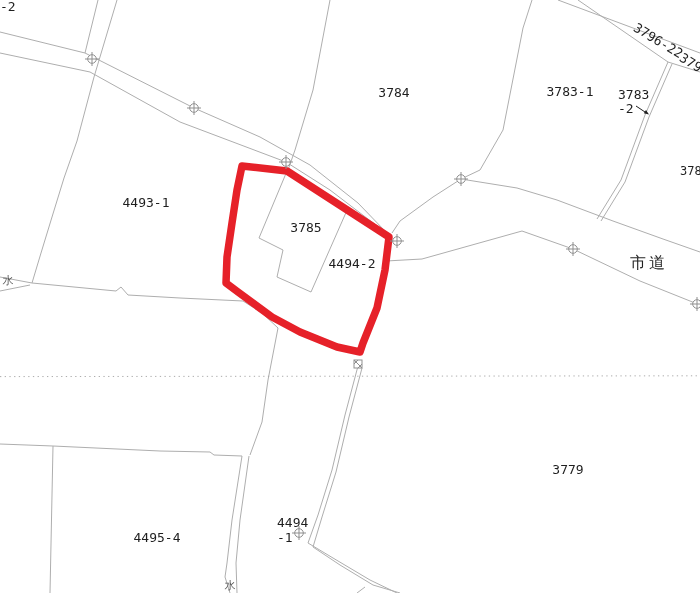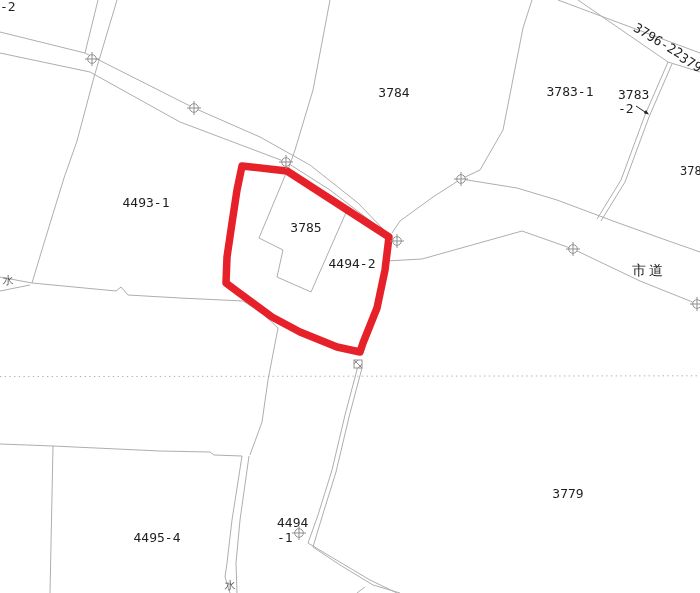--- a/index.html
+++ b/index.html
@@ -7,21 +7,21 @@
     position:relative;width:700px;height:593px;background:var(--c-bg,#fff);
     overflow:hidden;font-family:"DejaVu Sans Mono","Liberation Mono",monospace;
   }
   #stage svg{position:absolute;left:0;top:0;}
   .label{
     position:absolute;font-size:13px;color:var(--c-text,#1f1f1f);
     white-space:pre;transform:translate(-50%,-50%);line-height:14px;letter-spacing:0px;
   }
   .block{transform:none;text-align:left;}
   .rot{transform:translate(-50%,-50%) rotate(31deg);}
-  .kanji{font-size:14px;letter-spacing:3px;font-family:"DejaVu Sans",sans-serif;margin-top:7px;}
+  .kanji{font-size:16px;letter-spacing:3px;font-family:"DejaVu Sans",sans-serif;}
   .water{font-size:11px;font-family:"DejaVu Sans",sans-serif;color:#555;}
   .big2{line-height:15px;margin-top:38px;}
 </style>
 </head>
 <body>
 
 <div id="stage" style="--c-red: #e62129; --c-line: #aeaeae; --c-marker: #8f8f8f; --c-text: #1f1f1f; --c-bg: #ffffff; --c-dot: #a3a3a3;">
 
   <svg width="700" height="593" viewBox="0 0 700 593">
     <g stroke="var(--c-line,#aeaeae)" stroke-width="1" fill="none" stroke-linejoin="round">
@@ -125,21 +125,21 @@
   </svg>
 
   <div class="label" style="left:0;top:142;transform:none;">-2</div>
   <div class="label" style="left:146px;top:203px;">4493-1</div>
   <div class="label" style="left:306px;top:228px;">3785</div>
   <div class="label" style="left:352px;top:264px;">4494-2</div>
   <div class="label" style="left:394px;top:93px;">3784</div>
   <div class="label" style="left:570px;top:92px;">3783-1</div>
   <div class="label block" style="left:618px;top:88px;"><span>3783</span><br><span>-2</span></div>
   <div class="label kanji" style="left:649px;top:263px;">市道</div>
-  <div class="label" style="left:568px;top:470px;margin-top:24px;">3779</div>
+  <div class="label" style="left:568px;top:470px;">3779</div>
   <div class="label" style="left:157px;top:538px;">4495-4</div>
   <div class="label block big2" style="left:277px;top:477px;"><span>4494</span><br><span>-1</span></div>
   <div class="label rot" style="left:658px;top:41px;">3796-22</div>
   <div class="label rot" style="left:694px;top:65px;">3796</div>
   <div class="label" style="left:680px;top:164px;transform:none;font-size:12px;">378</div>
   <div class="label water" style="left:8px;top:281px;">水</div>
   <div class="label water" style="left:230px;top:586px;">水</div>
 
 </div>
 

